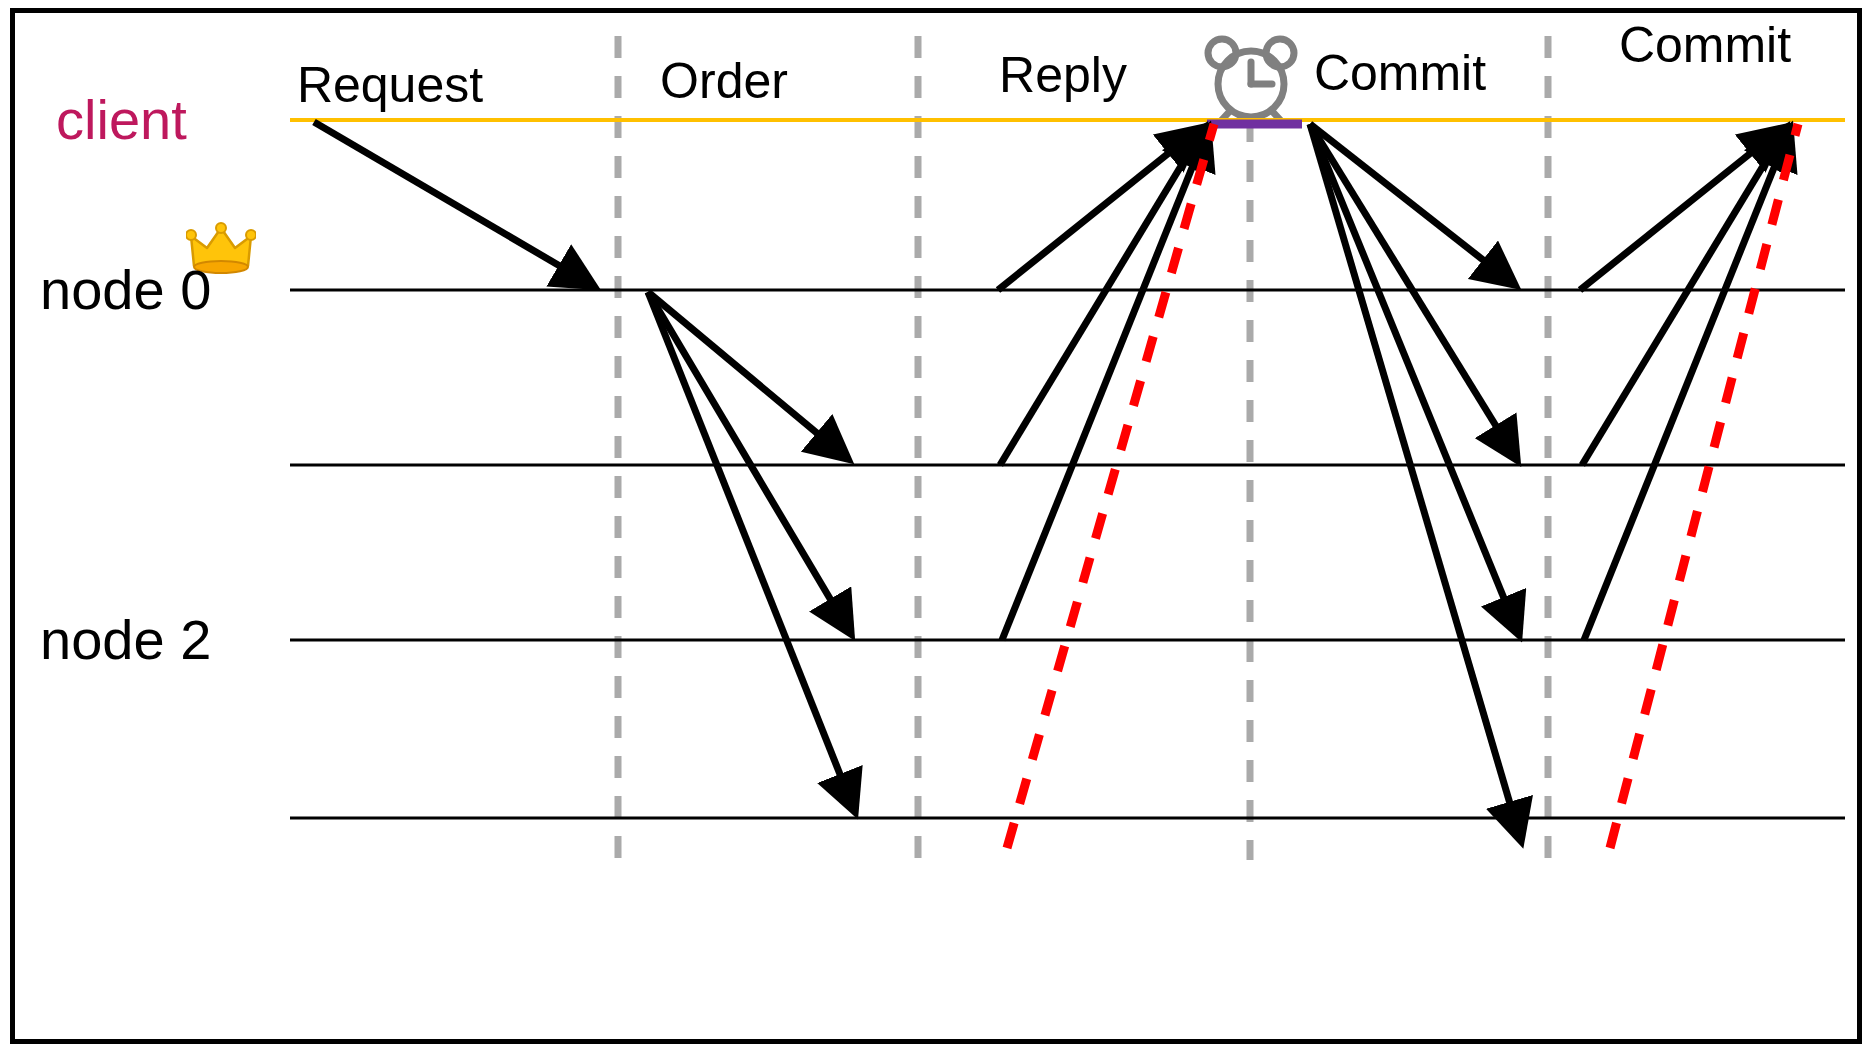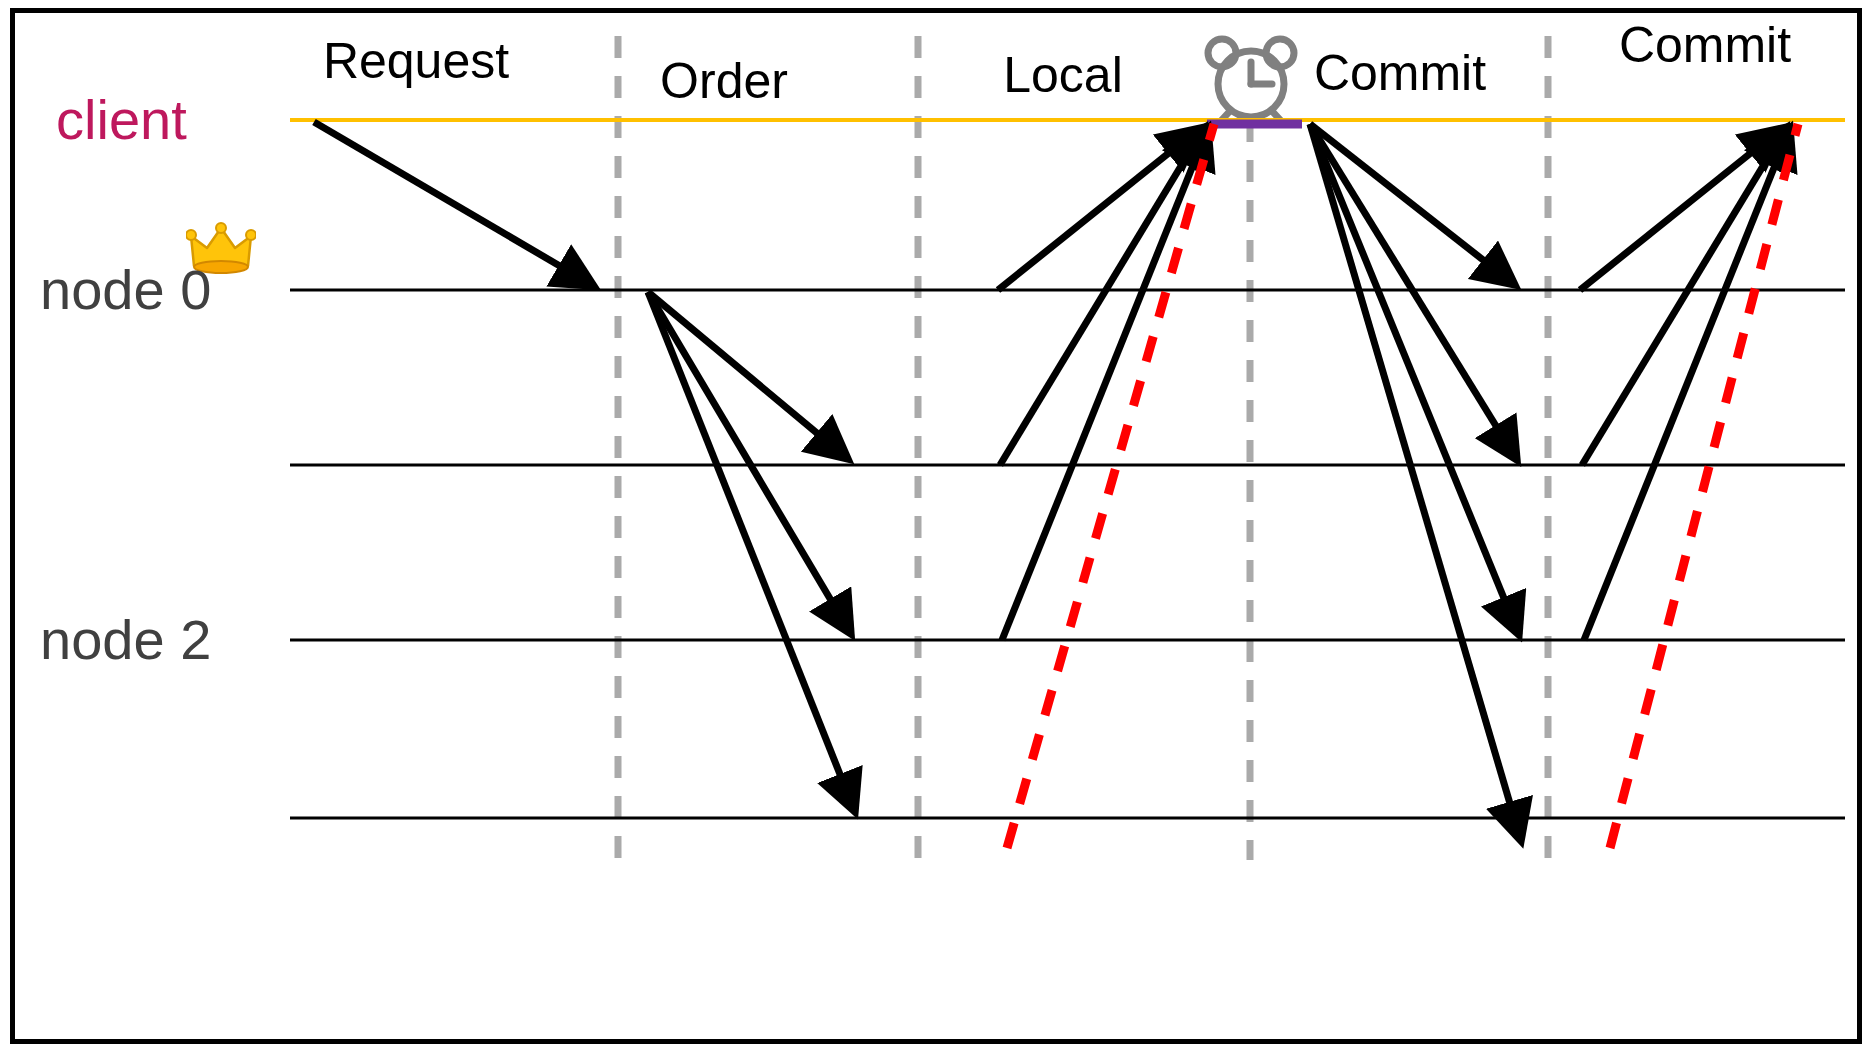--- a/index.html
+++ b/index.html
@@ -31,21 +31,21 @@
     position: absolute;
     left: 0;
     top: 0;
     width: 1876px;
     height: 1059px;
     pointer-events: none;
   }
   .lane-label {
     position: absolute;
     font-size: 56px;
-    color: #404040;
+    color: #000000;
     white-space: nowrap;
     line-height: 1;
     transform: translateY(-50%);
   }
   .lane-label.client-label {
     color: #be185d;
   }
   .phase-label {
     position: absolute;
     font-size: 50px;
@@ -77,23 +77,23 @@
       <path d="M8 44 L5 14 L21 26 L35 6 L49 26 L65 14 L62 44 Z" fill="#FFC40A" stroke="#D99B00" stroke-width="2.5" stroke-linejoin="round"></path>
       <ellipse cx="35" cy="45" rx="27" ry="6" fill="#F7A600" stroke="#D28800" stroke-width="2"></ellipse>
       <circle cx="5" cy="13" r="5" fill="#FFC40A" stroke="#D99B00" stroke-width="2"></circle>
       <circle cx="65" cy="13" r="5" fill="#FFC40A" stroke="#D99B00" stroke-width="2"></circle>
       <circle cx="35" cy="6" r="5" fill="#FFC40A" stroke="#D99B00" stroke-width="2"></circle>
     </svg>
   </div>
   <div class="lane-label" style="left:40px; top:290px;">node 0</div>
   <div class="lane-label" style="left:40px; top:640px;">node 2</div>
 
-  <div class="phase-label" style="left:390px; top:36px;margin-left:26px;">Request</div>
+  <div class="phase-label" style="left:390px; top:60px;">Request</div>
   <div class="phase-label" style="left:724px; top:56px;">Order</div>
-  <div class="phase-label" style="left:1063px; top:50px;">Local</div>
+  <div class="phase-label" style="left:1063px; top:50px;">Reply</div>
   <div class="phase-label" style="left:1400px; top:48px;">Commit</div>
   <div class="phase-label" style="left:1705px; top:20px;">
     <div>Commit</div>
   </div>
 
   <div class="clock-icon" style="left:1190px; top:32px;">
     <svg width="122" height="96" viewBox="0 0 122 96">
       <g fill="none" stroke="#808080" stroke-width="7" stroke-linecap="round">
         <circle cx="61" cy="52" r="33"></circle>
         <circle cx="32" cy="21" r="14"></circle>

